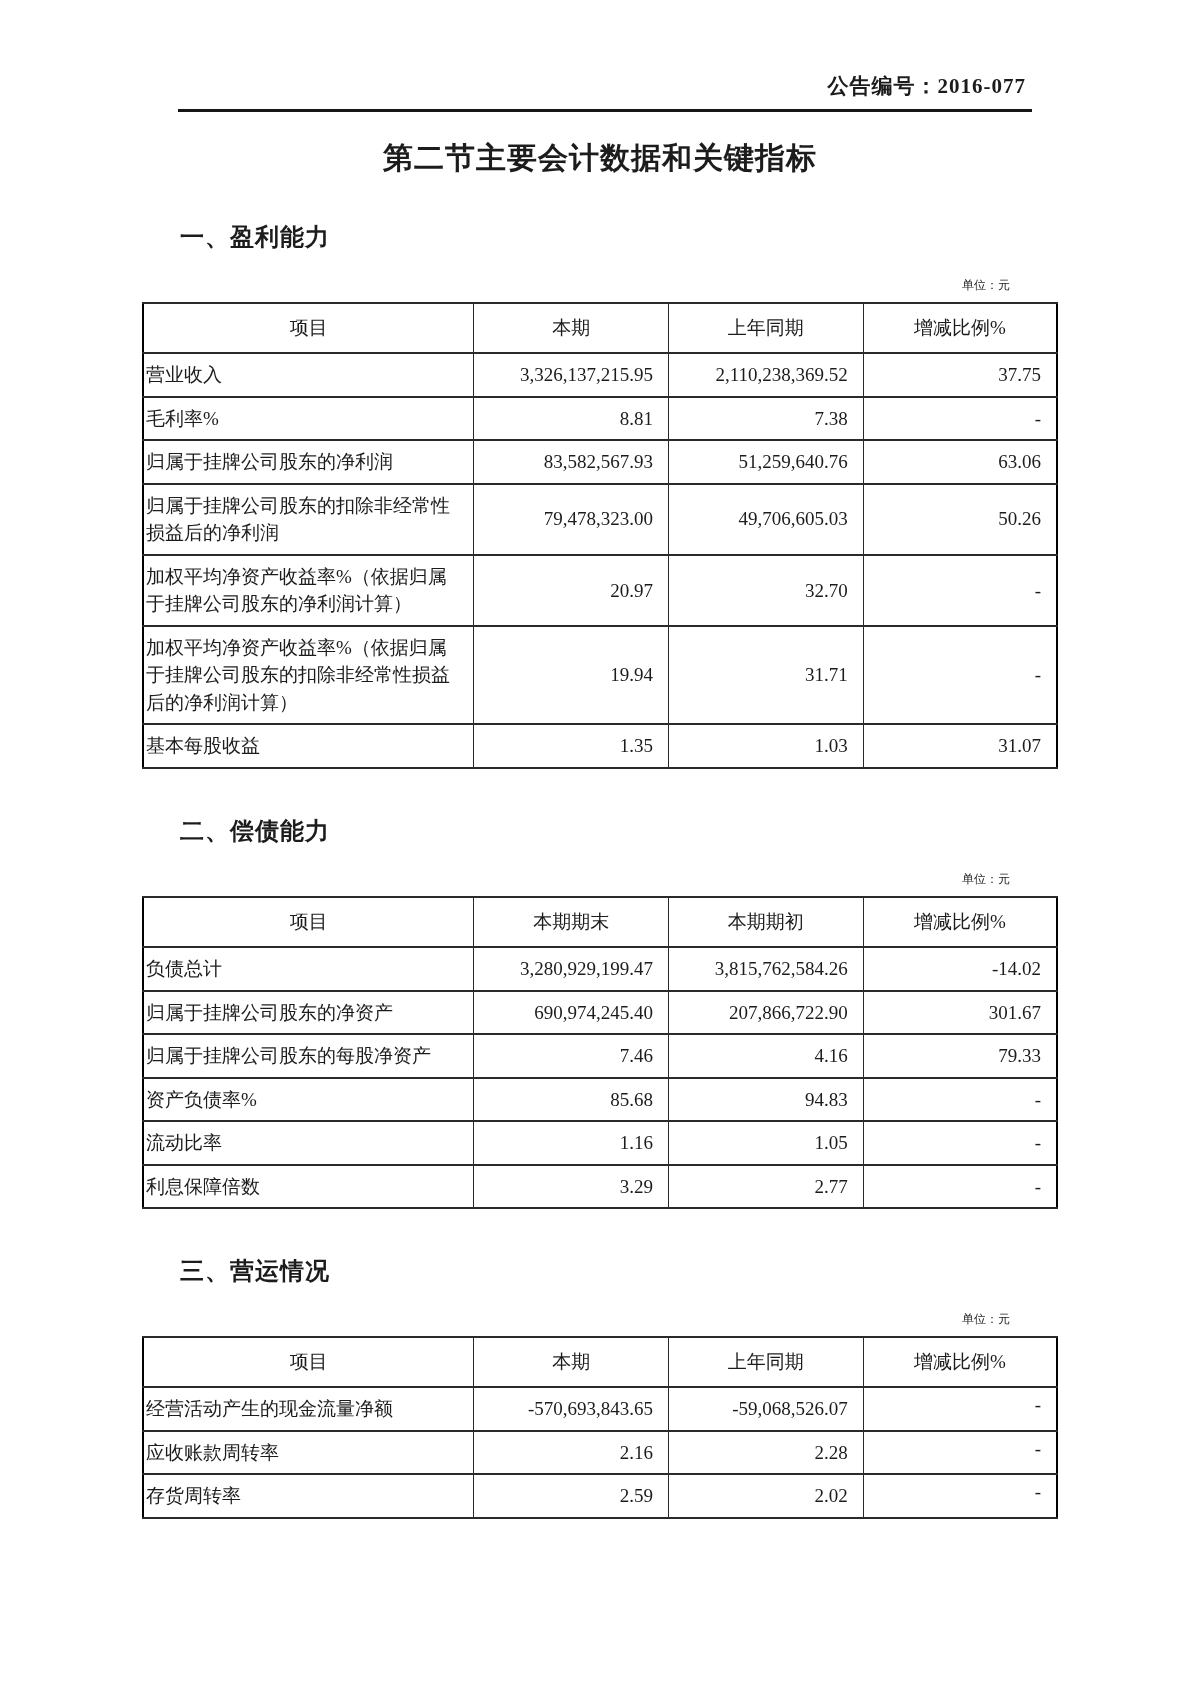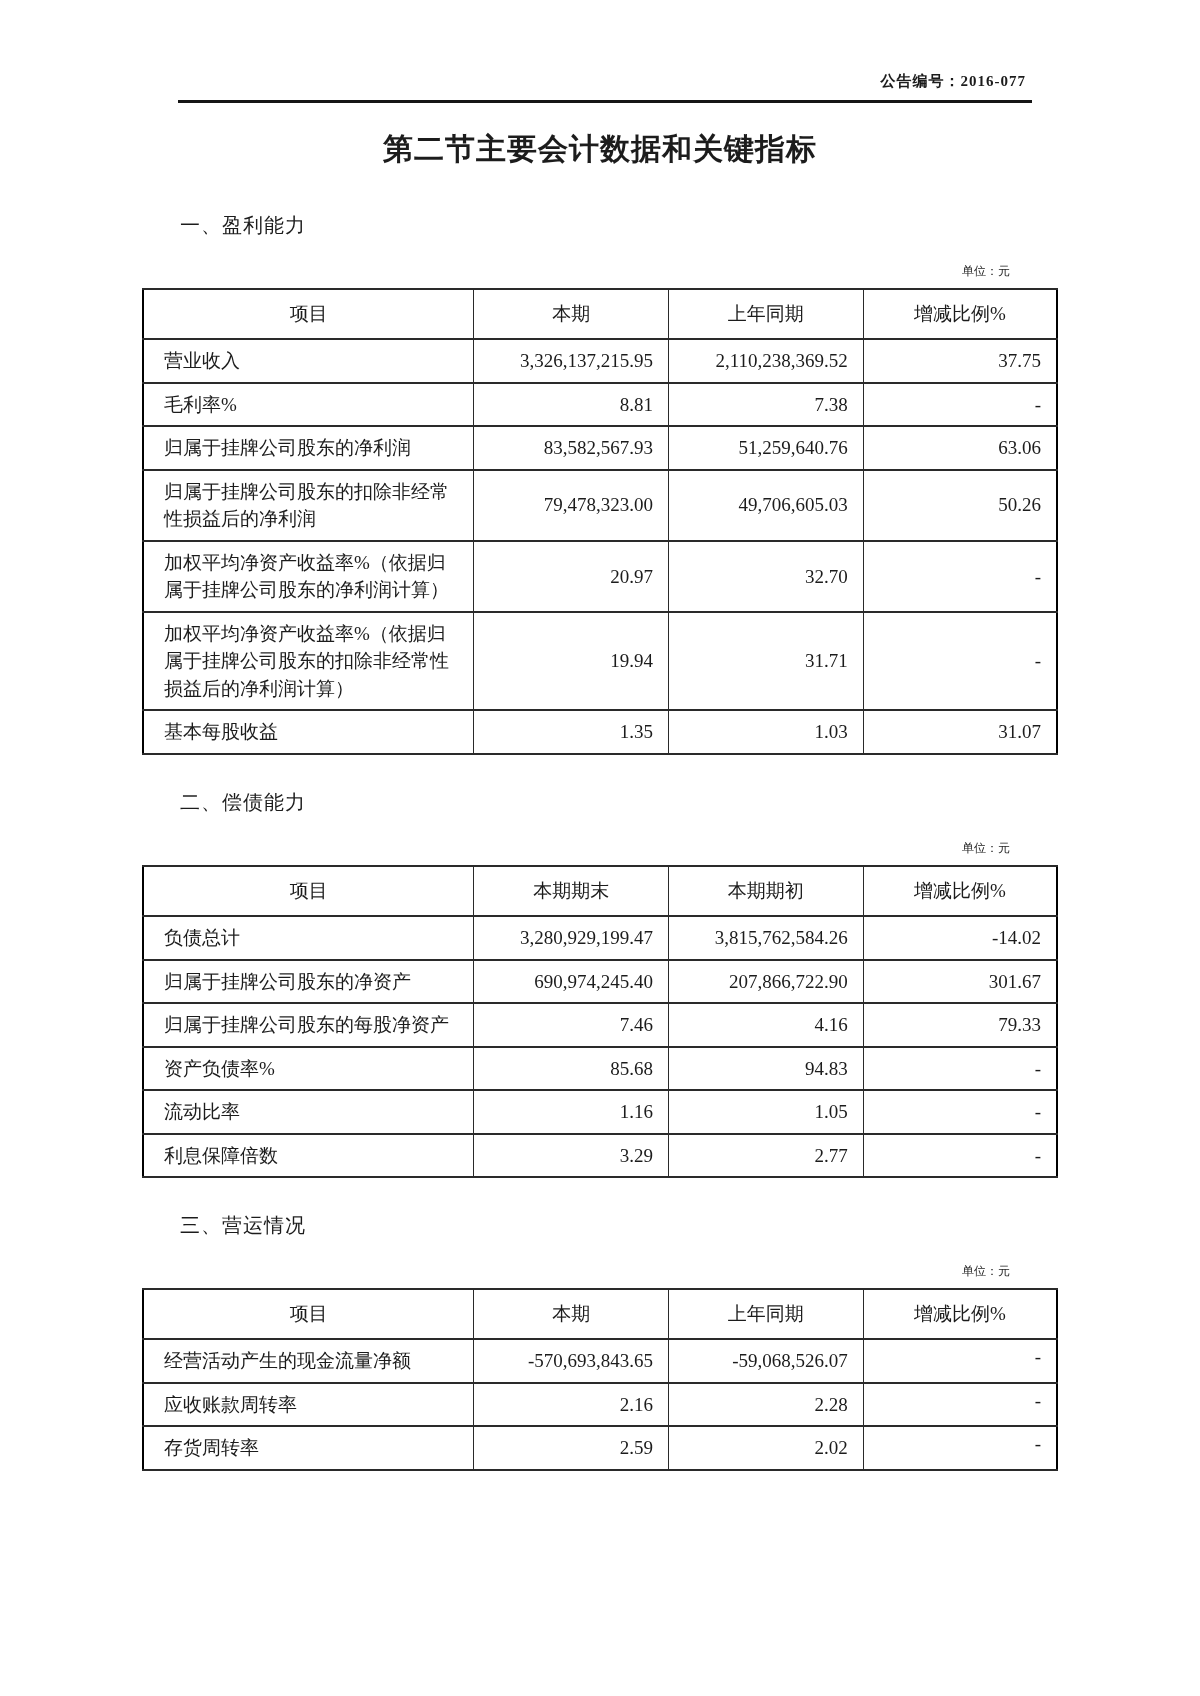--- a/index.html
+++ b/index.html
@@ -17,45 +17,45 @@
   }
   .page {
     box-sizing: border-box;
     width: 1200px;
     height: 1696px;
     padding: 72px 142px 40px 142px; 
   }
   
   .doc-number {
     text-align: right;
-    font-size: 15px;
+    font-size: 21px;
     font-weight: 600;
     letter-spacing: 1px;
     margin: 0 32px 9px 0;
     white-space: nowrap;
   }
   .header-rule {
     height: 3px;
     background: #161616;
     margin: 0 26px 26px 36px;
   }
   
   .doc-title {
     text-align: center;
     font-size: 30px;
     font-weight: 700;
     margin: 10px 0 42px 0;
     letter-spacing: 1px;
   }
   
   .report-section { margin: 0; }
-  .report-section + .report-section { margin-top: 34px; }
+  .report-section + .report-section { margin-top: 46px; }
   .section-heading {
-    font-size: 20px;
-    font-weight: 400;
+    font-size: 24px;
+    font-weight: 700;
     margin: 0 0 0 38px;
     letter-spacing: 1px;
   }
   .unit-label {
     text-align: right;
     font-size: 12px;
     margin: 24px 48px 8px 0;
   }
   
   table.fin-table {
@@ -74,21 +74,21 @@
     vertical-align: middle;
     box-sizing: border-box;
   }
   table.fin-table th {
     text-align: center;
     padding: 11px 6px;
     white-space: nowrap;
   }
   td.cell-label {
     text-align: left;
-    padding: 7px 10px 7px 20px;
+    padding: 7px 10px 7px 2px;
     line-height: 1.45;
   }
   td.cell-num {
     text-align: right;
     padding: 7px 15px 7px 6px;
     white-space: nowrap;
     line-height: 1.45;
   }
   
   table.top-dash td.cell-dash {

